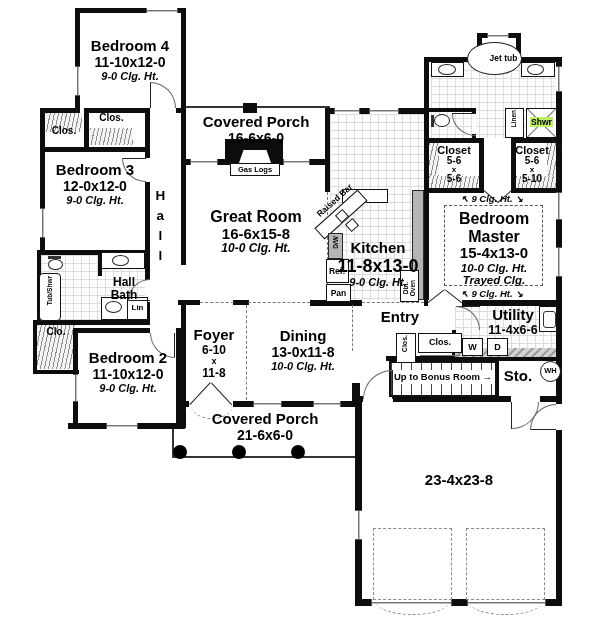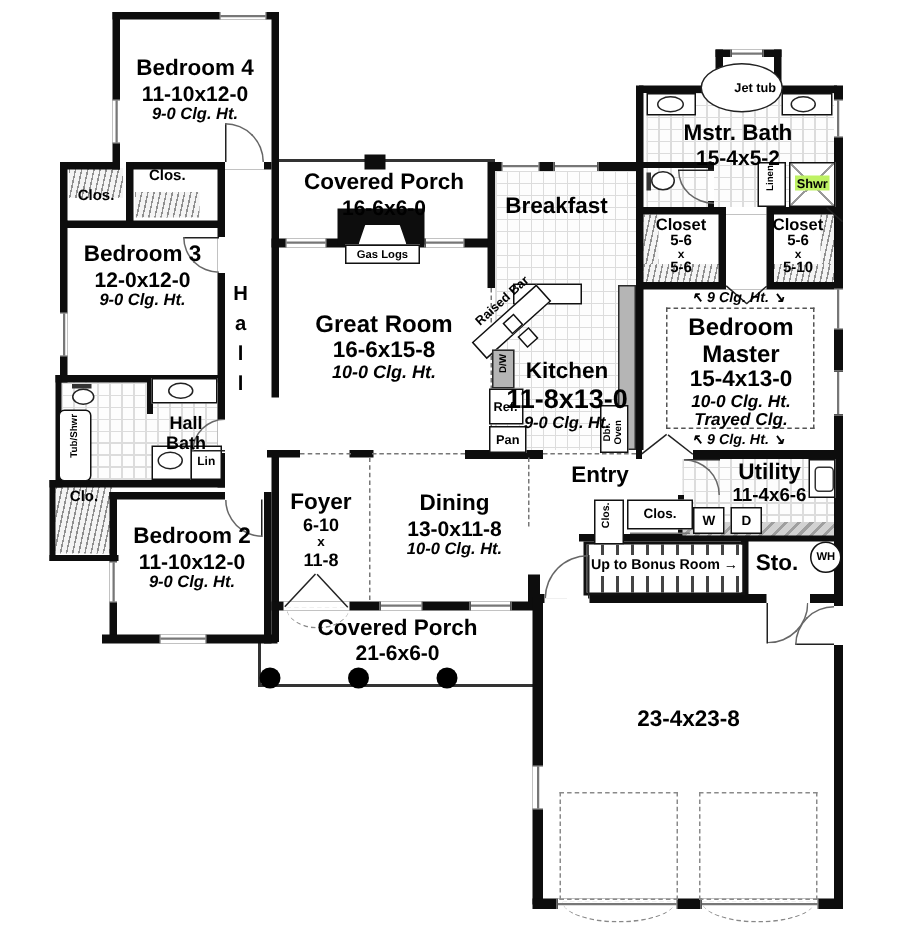--- a/index.html
+++ b/index.html
@@ -284,30 +284,25 @@
   <div class="lbl" style="left:186px;top:114px;width:140px;font-size:15px">
     <span class="ln">Covered Porch</span>
     <span class="ln" style="font-size:14px">16-6x6-0</span>
   </div>
   <div class="lbl" style="left:196px;top:208px;width:120px;font-size:16px">
     <span class="ln">Great Room</span>
     <span class="ln" style="font-size:15px">16-6x15-8</span>
     <span class="ln it" style="font-size:12px">10-0 Clg. Ht.</span>
   </div>
   <div class="lbl" style="left:311px;top:130px;width:120px;font-size:15px">
-    <span class="ln">Breakfast</span>
   </div>
   <div class="lbl" style="left:332px;top:240px;width:92px;font-size:15px">
     <span class="ln">Kitchen</span>
     <span class="ln" style="font-size:18px">11-8x13-0</span>
     <span class="ln it" style="font-size:11px">9-0 Clg. Ht.</span>
-  </div>
-  <div class="lbl" style="left:432px;top:81px;width:120px;font-size:15px">
-    <span class="ln">Mstr. Bath</span>
-    <span class="ln" style="font-size:14px">15-4x5-2</span>
   </div>
   <div class="lbl" style="left:430px;top:145px;width:48px;font-size:11px;line-height:1">
     <span class="ln">Closet</span>
     <span class="ln" style="font-size:10px">5-6</span>
     <span class="ln" style="font-size:8px">x</span>
     <span class="ln" style="font-size:10px">5-6</span>
   </div>
   <div class="lbl" style="left:508px;top:145px;width:48px;font-size:11px;line-height:1">
     <span class="ln">Closet</span>
     <span class="ln" style="font-size:10px">5-6</span>

